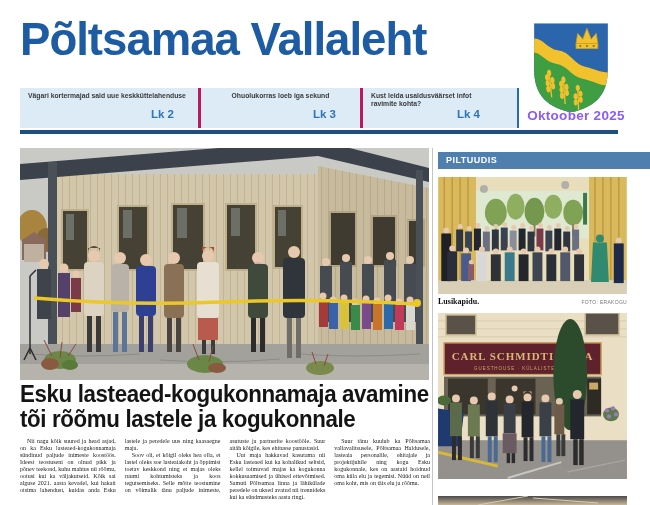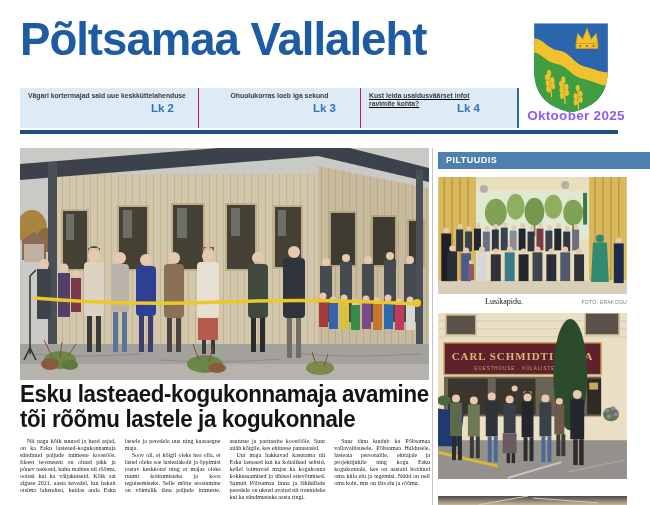--- a/index.html
+++ b/index.html
@@ -8,23 +8,23 @@
   
   .title{position:absolute;left:20px;top:12px;width:500px;
          font-size:46px;font-weight:bold;color:#1d5ca3;letter-spacing:-1px;
          transform:scaleX(0.99);transform-origin:left top;white-space:nowrap;}
   .coa{position:absolute;left:528px;top:20px;}
   .issue-date{position:absolute;left:520px;top:108px;width:112px;text-align:center;
               font-size:13.5px;font-weight:bold;color:#8b5cf6;letter-spacing:0.3px;}
   .teaser-bar{position:absolute;left:20px;top:88px;width:497px;height:40px;
               background:#dcebf6;display:flex;border-right:2px solid #2a6aa8;}
   .teaser{position:relative;padding:4px 8px;box-sizing:border-box;}
-  .teaser+.teaser{border-left:1px solid #be185d;}
+  .teaser+.teaser{border-left:3px solid #be185d;}
   .teaser .t-text{font-size:6.8px;line-height:8px;font-weight:bold;color:#3a3a3a;}
-  .teaser .t-page{position:absolute;right:24px;bottom:14px;font-size:11.5px;
+  .teaser .t-page{position:absolute;right:24px;bottom:8px;font-size:11.5px;
                   font-weight:bold;color:#2f74b5;margin-top:28px;}
   .main-rule{position:absolute;left:20px;top:130px;width:598px;height:4px;background:#1e4f7d;}
   
   .main-photo{position:absolute;left:20px;top:148px;}
   .headline{position:absolute;left:20px;top:381px;width:444px;
             font-size:24px;line-height:25px;font-weight:bold;color:#141414;
             letter-spacing:-0.4px;transform:scaleX(0.93);transform-origin:left top;}
   .bodytext{position:absolute;left:20px;top:438px;width:410px;height:67px;
             column-count:4;column-gap:9px;overflow:hidden;
             font-family:"Liberation Serif",serif;font-size:6px;line-height:7px;
@@ -32,21 +32,21 @@
   .bodytext p{margin:0;text-indent:7px;}
   .v-divider{position:absolute;left:432px;top:148px;width:1px;height:357px;background:#c4c4c4;}
   
   .sb-header{position:absolute;left:438px;top:152px;width:215px;height:17px;
              background:#4f7fae;color:#fff;font-size:9px;font-weight:bold;
              letter-spacing:0.5px;line-height:17px;padding-left:8px;box-sizing:border-box;}
   .sb-photo1{position:absolute;left:438px;top:177px;}
   .sb-cap1{position:absolute;left:438px;top:297px;width:189px;display:flex;
            justify-content:space-between;align-items:baseline;}
   .sb-cap1 .cap, .sb-cap2{font-family:"Liberation Serif",serif;font-size:8px;
-           font-weight:normal;color:#111;margin-left:47px;}
+           font-weight:bold;color:#111;}
   .sb-cap1 .credit{font-size:5px;color:#777;letter-spacing:0.3px;}
   .sb-photo2{position:absolute;left:438px;top:313px;}
   .sb-cap2{position:absolute;left:438px;top:483px;width:189px;}
   .sb-photo3{position:absolute;left:438px;top:496px;}
 </style>
 </head>
 <body>
 
 <div class="page">
 
@@ -106,21 +106,21 @@
 
   <div class="teaser-bar">
     <div class="teaser" style="width:178px;">
       <div class="t-text">Vägari kortermajad said uue keskküttelahenduse</div>
       <div class="t-page">Lk 2</div>
     </div>
     <div class="teaser" style="width:162px;">
       <div class="t-text" style="text-align:center;">Ohuolukorras loeb iga sekund</div>
       <div class="t-page">Lk 3</div>
     </div>
-    <div class="teaser" style="width:144px;text-decoration:underline;">
+    <div class="teaser" style="width:144px;">
       <div class="t-text">Kust leida usaldusväärset infot ravimite kohta?</div>
       <div class="t-page">Lk 4</div>
     </div>
   </div>
 
   <div class="main-rule"></div>
 
   <svg class="main-photo" width="409" height="232" viewBox="0 0 409 232">
     <defs>
       <pattern id="wood" width="7" height="10" patternUnits="userSpaceOnUse">

